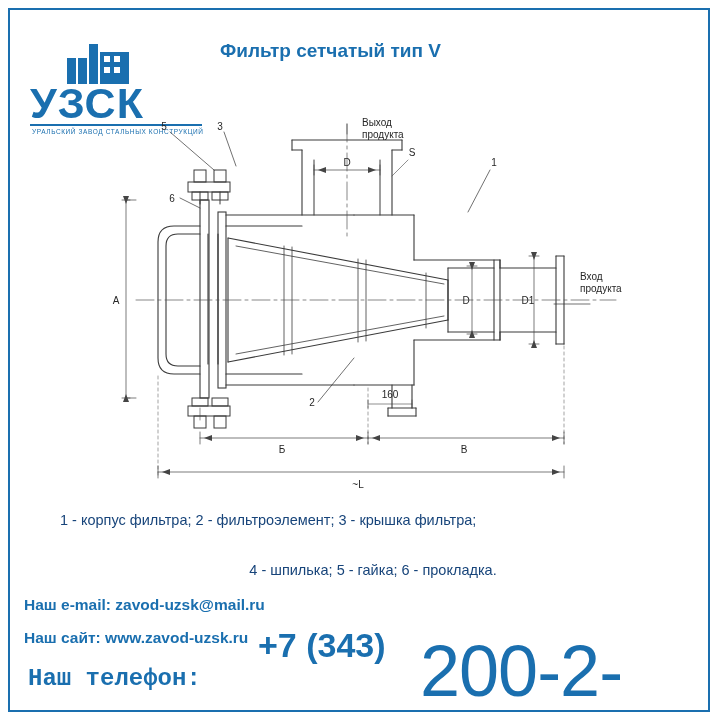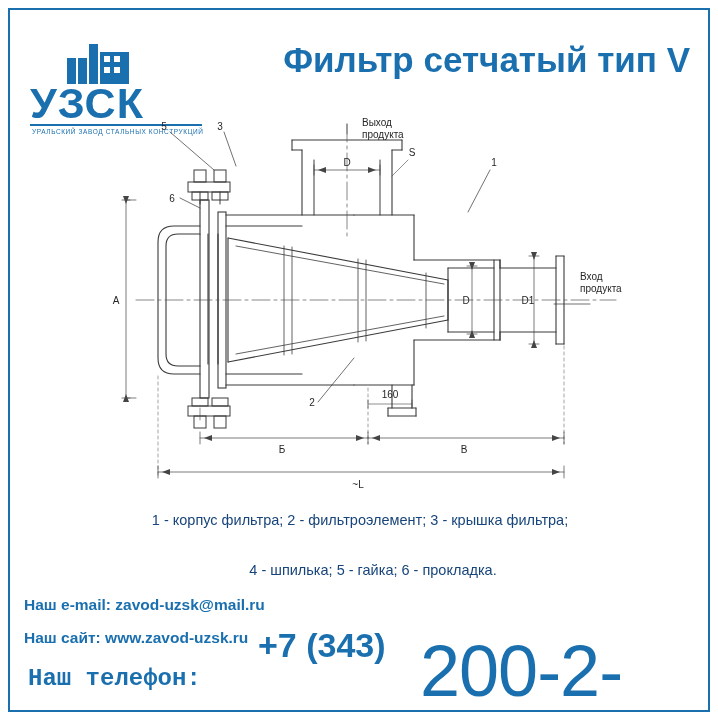--- a/index.html
+++ b/index.html
@@ -76,43 +76,42 @@
     height: 2px;
     background: #1a6faf;
   }
 
   
   .title {
     position: absolute;
     left: 220px;
     top: 40px;
     width: 470px;
-    text-align: right;
-    font-size: 35px;
+    text-align: left;
+    font-size: 19px;
     font-weight: bold;
     color: #1a6faf;
     font-family: "Liberation Sans", sans-serif;
   }
 
   
   .drawing {
     position: absolute;
     left: 96px;
     top: 108px;
     width: 560px;
     height: 380px;
   }
 
   
   .caption {
     position: absolute;
     left: 60px;
     top: 512px;
     width: 600px;
-    text-align: center;
     font-size: 14.5px;
     color: #17447a;
     font-family: "Liberation Sans", sans-serif;
   }
   .caption2 {
     position: absolute;
     left: 73px;
     top: 562px;
     width: 600px;
     text-align: center;

